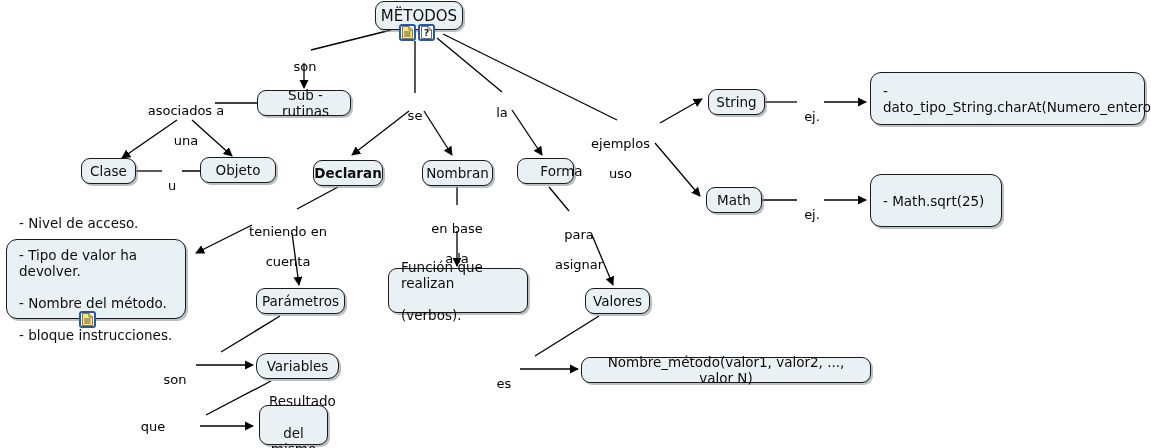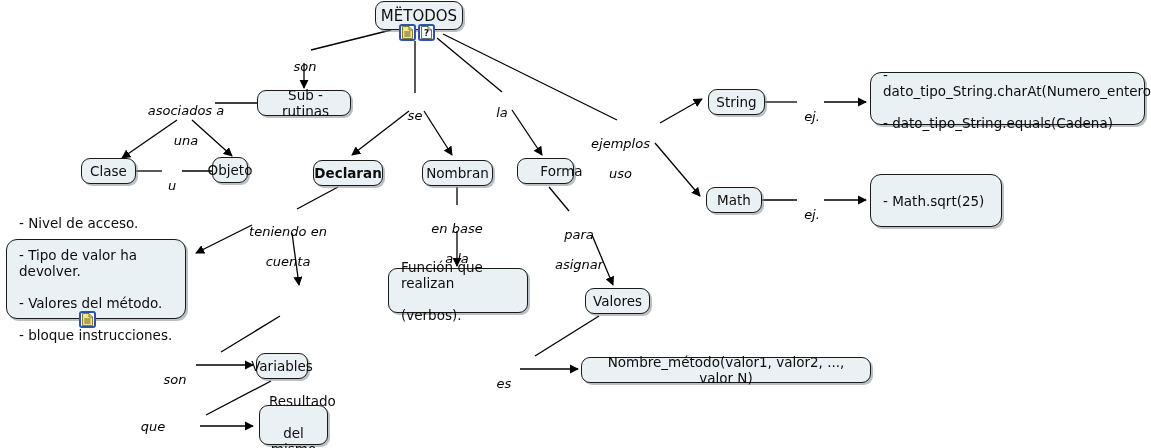--- a/index.html
+++ b/index.html
@@ -61,21 +61,21 @@
   }
   .label {
     position: absolute;
     font-size: 13px;
     line-height: 15px;
     color: #000000;
     text-align: center;
     white-space: pre-line;
     background: transparent;
   }
-  .label span { display: block; font-style: italic; }
+  .label span { display: block; }
   .icon-row {
     position: absolute;
     display: flex;
     gap: 2px;
     z-index: 5;
   }
   .mini-icon {
     width: 17px;
     height: 17px;
     border: 2px solid #2b55a6;
@@ -178,21 +178,21 @@
   </div>
 
   <div class="node" style="left:257px; top:90px; width:94px; height:26px;padding-left:12px;">
     <span>Sub - rutinas</span>
   </div>
 
   <div class="node" style="left:81px; top:158px; width:55px; height:26px;">
     <span>Clase</span>
   </div>
 
-  <div class="node" style="left:212px; top:157px; width:36px; height:26px;">
+  <div class="node" style="left:200px; top:157px; width:76px; height:26px;">
     <span>Objeto</span>
   </div>
 
   <div class="node" style="left:313px; top:160px; width:70px; height:26px;font-weight:bold;">
     <span>Declaran</span>
   </div>
 
   <div class="node" style="left:422px; top:160px; width:71px; height:26px;">
     <span>Nombran</span>
   </div>
@@ -202,22 +202,25 @@
   </div>
 
   <div class="node" style="left:708px; top:89px; width:57px; height:26px;">
     <span>String</span>
   </div>
 
   <div class="node" style="left:706px; top:187px; width:56px; height:26px;border-radius:9px;">
     <span>Math</span>
   </div>
 
-
-  <div class="node" style="left:256px; top:353px; width:52px; height:26px;">
+  <div class="node" style="left:256px; top:288px; width:89px; height:26px;">
+    <span>Parámetros</span>
+  </div>
+
+  <div class="node" style="left:256px; top:353px; width:83px; height:26px;border-radius:11px;">
     <span>Variables</span>
   </div>
 
   <div class="node" style="left:259px; top:405px; width:69px; height:40px;">
     <span class="lines">
       <span>Resultado</span>
       <span>del mismo</span>
     </span>
   </div>
 
@@ -233,21 +236,21 @@
   </div>
 
   <div class="node" style="left:581px; top:357px; width:290px; height:26px;">
     <span>Nombre_método(valor1, valor2, ..., valor N)</span>
   </div>
 
   <div class="node listbox" style="left:6px; top:239px; width:180px; height:80px;">
     <span class="lines">
       <span>- Nivel de acceso.</span>
       <span>- Tipo de valor ha devolver.</span>
-      <span>- Valores del método.</span>
+      <span>- Nombre del método.</span>
       <span>- bloque instrucciones.</span>
     </span>
   </div>
 
   <div class="icon-row" style="left:79px; top:311px;">
     <span class="mini-icon">
       <svg width="11" height="13" viewBox="0 0 11 13">
         <path d="M0.5 0.5 H7 L10.5 4 V12.5 H0.5 Z" fill="#f7e58c" stroke="#6b5a12" stroke-width="0.8"></path>
         <path d="M7 0.5 V4 H10.5" fill="none" stroke="#6b5a12" stroke-width="0.8"></path>
         <g stroke="#3b3b10" stroke-width="0.8">
@@ -255,21 +258,20 @@
           <line x1="2.3" y1="8" x2="8.5" y2="8"></line>
           <line x1="2.3" y1="10" x2="8.5" y2="10"></line>
         </g>
       </svg>
     </span>
   </div>
 
   <div class="node listbox" style="left:870px; top:72px; width:275px; height:53px;">
     <span class="lines">
       <span>- dato_tipo_String.charAt(Numero_entero)</span>
-      <span>- dato_tipo_String.equals(Cadena)</span>
     </span>
   </div>
 
   <div class="node listbox" style="left:870px; top:174px; width:132px; height:53px;">
     <span class="lines">
       <span>- Math.sqrt(25)</span>
     </span>
   </div>
 
   <div class="label" style="left:285px; top:44px; width:40px;">

